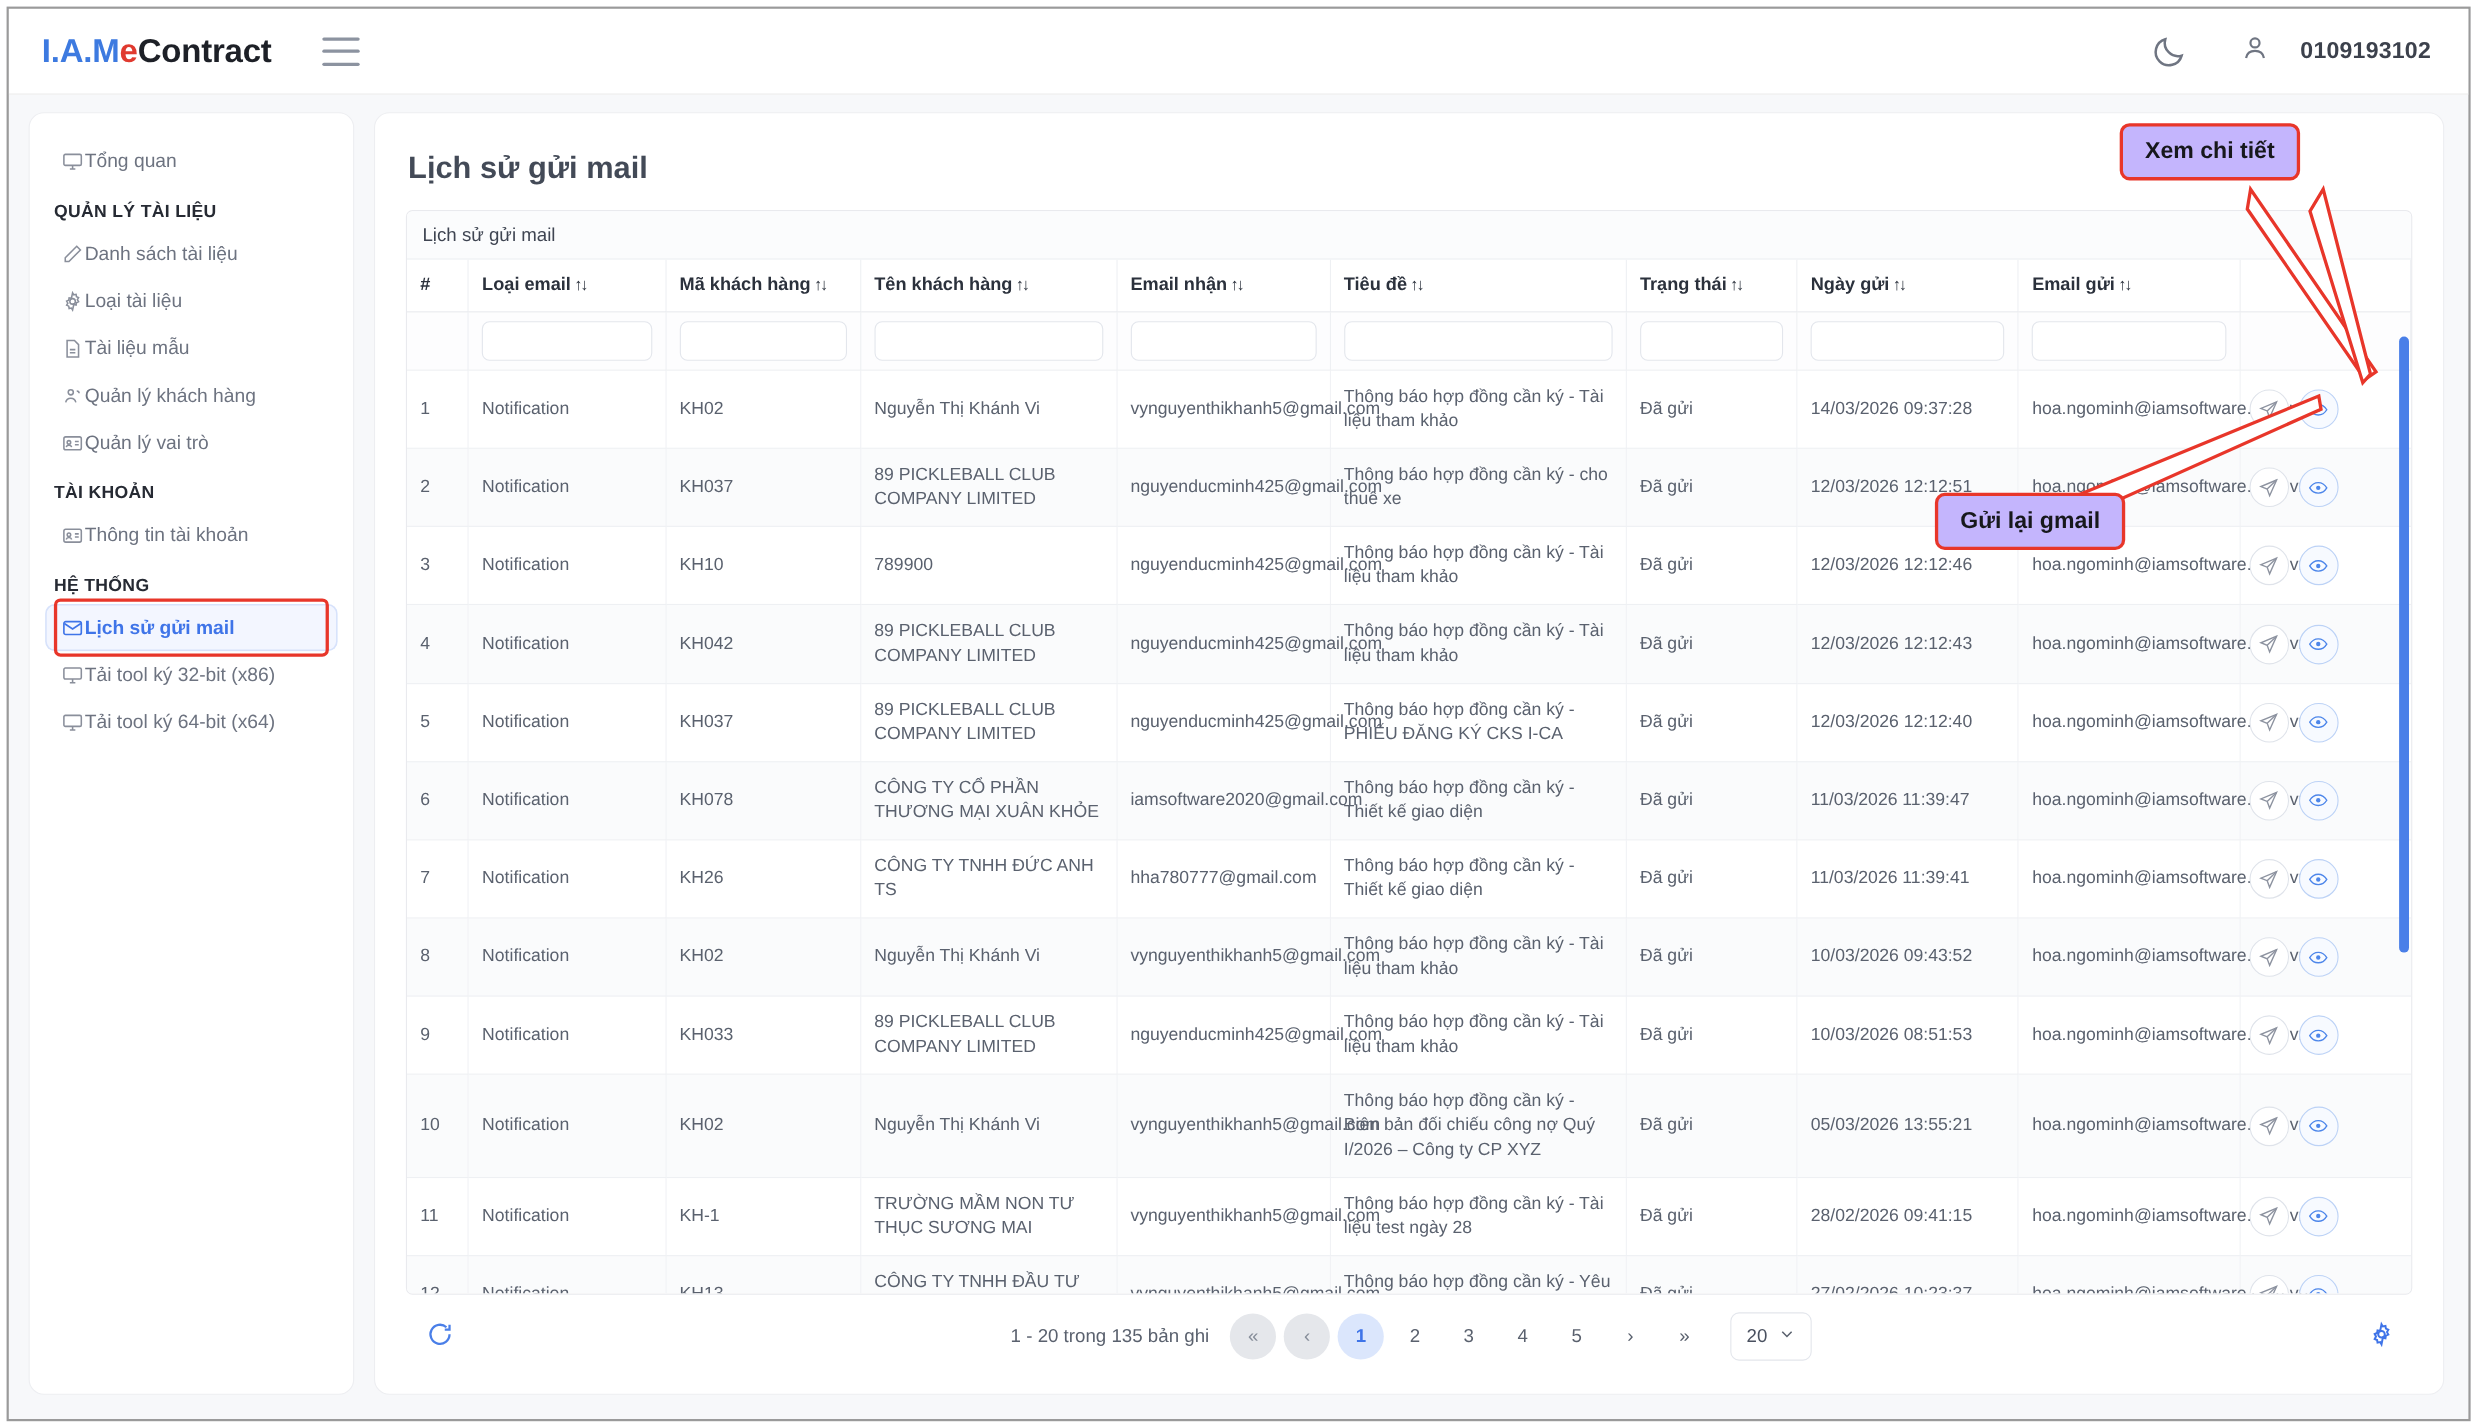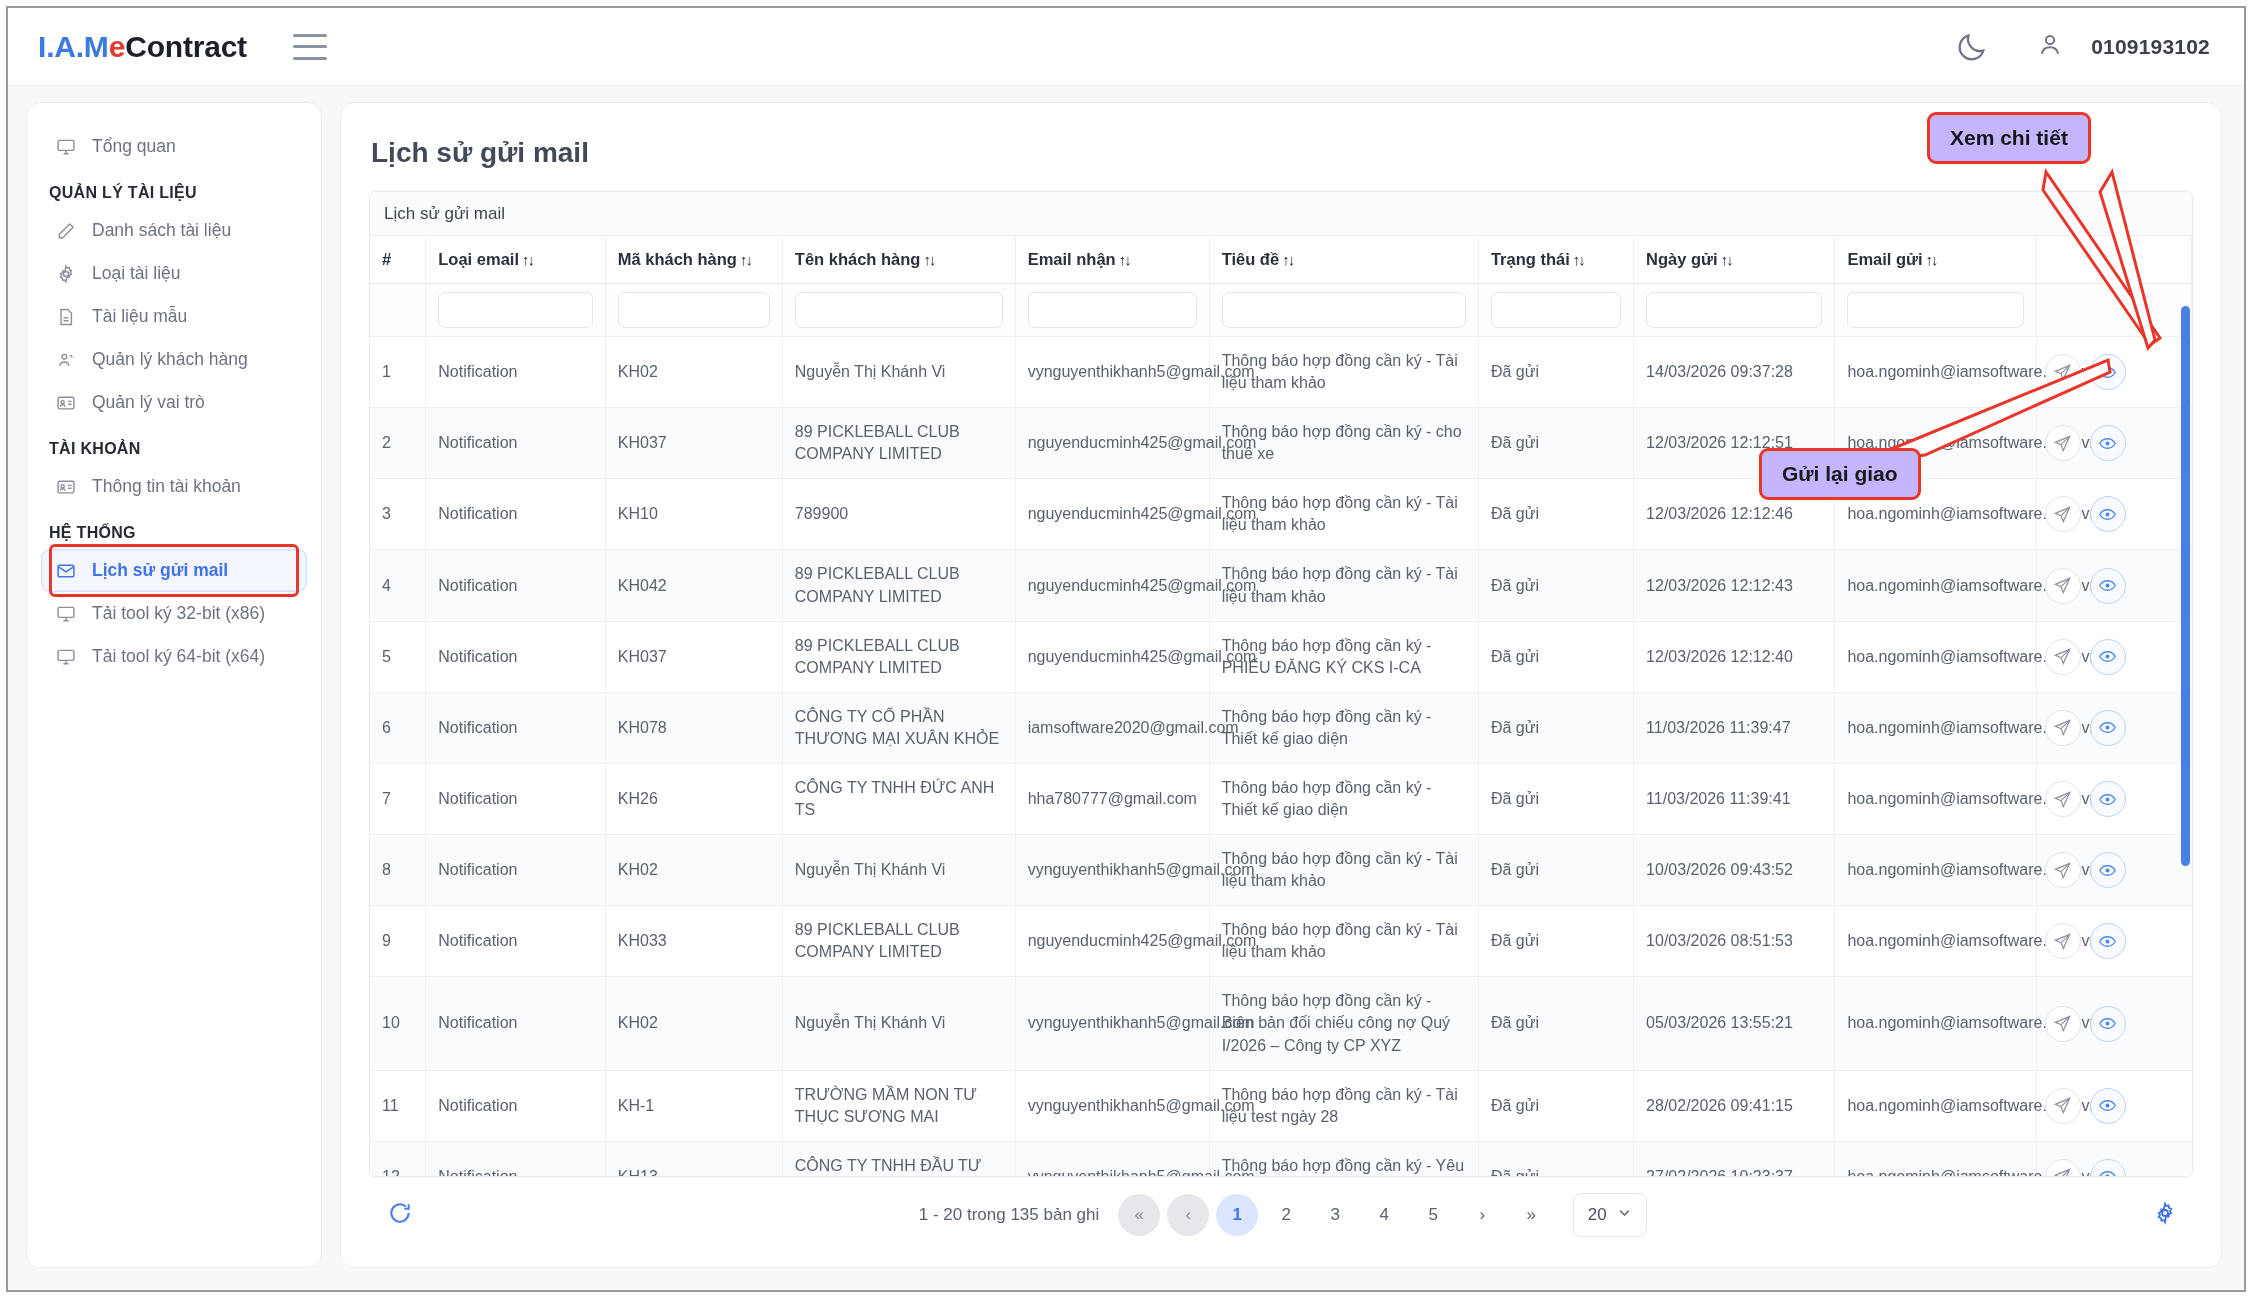--- a/index.html
+++ b/index.html
@@ -41,21 +41,21 @@
   .user-box .uname { font-size: 21px; font-weight: 700; color: #3c414c; letter-spacing: .2px; }
   
   .body-wrap { flex: 1; display: flex; padding: 16px 22px 22px 18px; gap: 18px; min-height: 0; }
   
   .sidebar {
     width: 296px; flex: 0 0 296px; background: #ffffff;
     border-radius: 14px; border: 1px solid #edeef1;
     padding: 22px 0 12px 0; overflow: hidden;
   }
   .nav-item {
-    display: flex; align-items: center; gap: 16px;
+    display: flex; align-items: center; gap: 1px;
     margin: 0 14px; padding: 11px 14px;
     border-radius: 9px; cursor: pointer;
     color: #6d7380; font-size: 17.5px; white-space: nowrap;
   }
   .nav-item .ico { width: 21px; height: 21px; flex: 0 0 21px; display: flex; align-items: center; justify-content: center; color: #8a8f9b; }
   .nav-item.active {
     background: #f3f6ff; color: #3f74e8; font-weight: 600;
     box-shadow: 0 0 0 1.5px #d7e2fb inset;
   }
   .nav-item.active .ico { color: #3f74e8; }
@@ -691,13 +691,13 @@
   </div>
 </div>
 
 <svg class="anno-svg">
   <polygon points="2046,172 2043,190 2150,345 2160,338" fill="#ffffff" stroke="#e8362a" stroke-width="3"></polygon>
   <polygon points="2112,172 2155,340 2148,348 2100,192" fill="#ffffff" stroke="#e8362a" stroke-width="3"></polygon>
   <polygon points="1860,462 1925,455 2110,372 2108,360" fill="#ffffff" stroke="#e8362a" stroke-width="3"></polygon>
 </svg>
 
 <div class="callout" id="callout-detail">Xem chi tiết</div>
-<div class="callout" id="callout-resend">Gửi lại giao</div>
+<div class="callout" id="callout-resend">Gửi lại gmail</div>
 
 </body></html>

